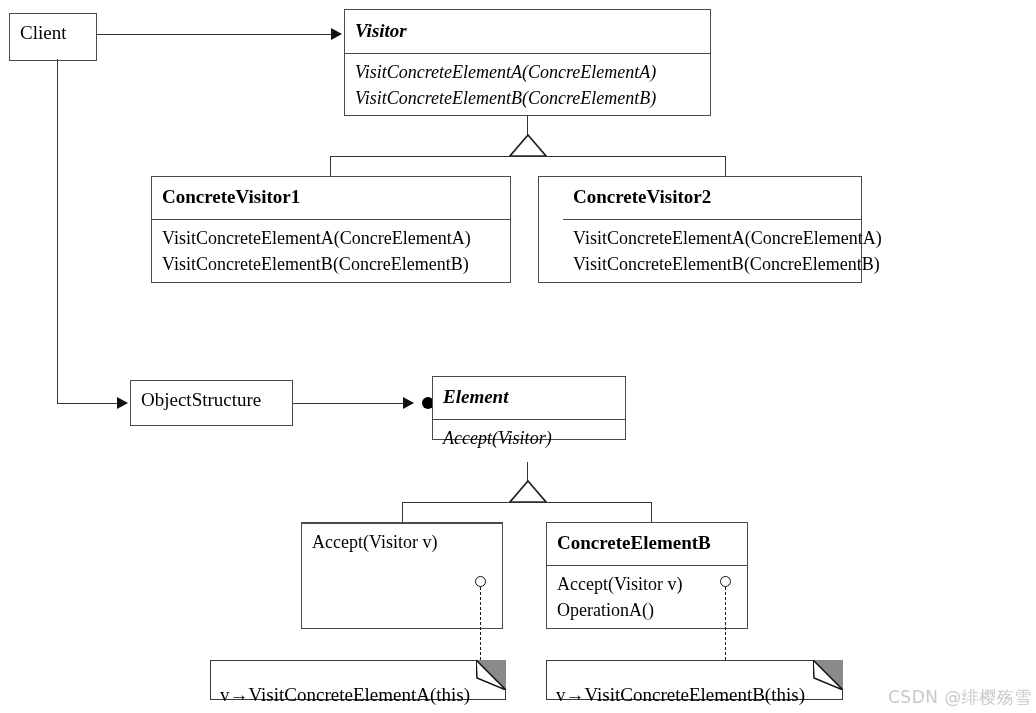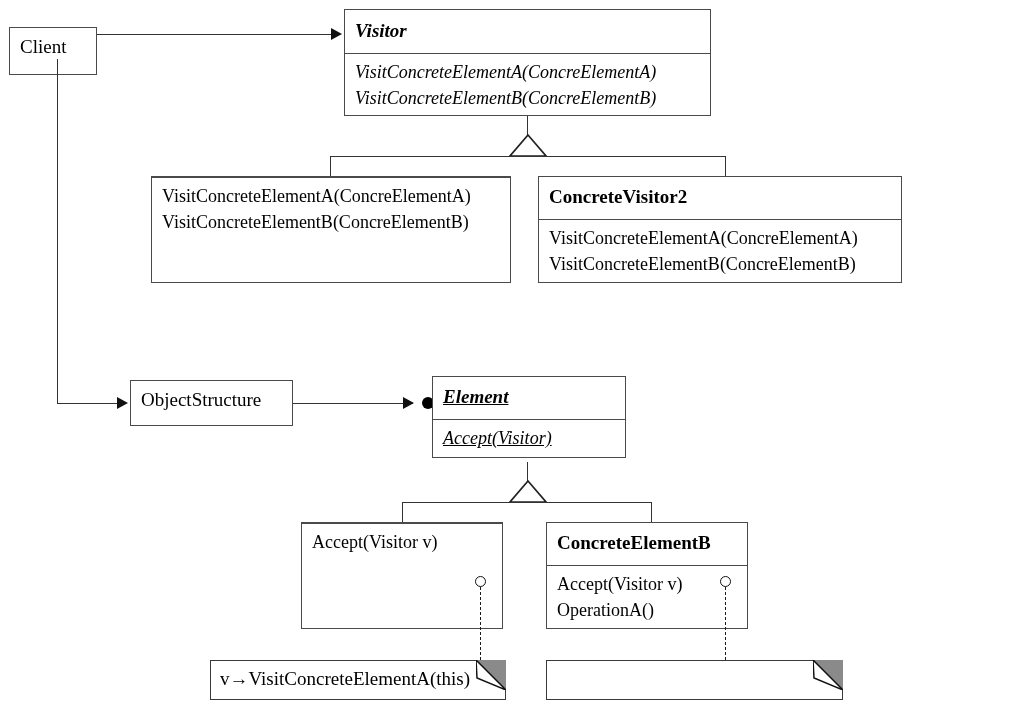--- a/index.html
+++ b/index.html
@@ -115,20 +115,21 @@
     position: absolute;
     box-sizing: border-box;
     background: #ffffff;
     border: 1.6px solid #3a3a3a;
   }
   .note-text {
     font-size: 19px;
     line-height: 1.2;
     white-space: nowrap;
     padding: 7px 0 0 9px;
+    margin-top: 16px;
   }
   .note-fold {
     position: absolute;
     top: -1px;
     right: -1px;
     width: 30px;
     height: 30px;
   }
   .note-fold svg { display: block; }
 
@@ -140,21 +141,21 @@
     color: #c9c9c9;
     white-space: nowrap;
     letter-spacing: 0.5px;
   }
 </style>
 </head>
 <body>
 
 <div id="canvas">
 
-  <div class="uml-box" style="left:9px; top:27px; width:88px; height:48px;">
+  <div class="uml-box" style="left:9px; top:13px; width:88px; height:48px;">
     <div class="compartment" style="padding-top:6px;">
       <div class="cls-plain">Client</div>
     </div>
   </div>
 
   <div class="line-h" style="left:97px; top:34px; width:234px;"></div>
   <div class="arrow-right" style="left:331px; top:28px;"></div>
 
   <div class="line-v" style="left:57px; top:59px; height:345px;"></div>
   <div class="line-h" style="left:57px; top:403px; width:60px;"></div>
@@ -174,47 +175,50 @@
   <div class="gen-triangle" style="left:509px; top:134px;">
     <svg width="38" height="24" viewBox="0 0 38 24">
       <polygon points="19,1 37,22 1,22" fill="#ffffff" stroke="#222222" stroke-width="1.7"></polygon>
     </svg>
   </div>
   <div class="line-h" style="left:330px; top:156px; width:396px;"></div>
   <div class="line-v" style="left:330px; top:156px; height:22px;"></div>
   <div class="line-v" style="left:725px; top:156px; height:22px;"></div>
 
   <div class="uml-box" style="left:151px; top:176px; width:360px; height:107px;">
+    <div class="compartment" style="height:42px; padding-top:7px;">
+      <div class="cls-title">ConcreteVisitor1</div>
+    </div>
     <div class="compartment divider" style="padding-top:6px;">
       <div class="member">VisitConcreteElementA(ConcreElementA)</div>
       <div class="member">VisitConcreteElementB(ConcreElementB)</div>
     </div>
   </div>
 
-  <div class="uml-box" style="left:538px; top:176px; width:364px; height:107px;">
+  <div class="uml-box" style="left:538px; top:176px; width:324px; height:107px;padding-left:24px;">
     <div class="compartment" style="height:42px; padding-top:7px;">
       <div class="cls-title">ConcreteVisitor2</div>
     </div>
     <div class="compartment divider" style="padding-top:6px;">
       <div class="member">VisitConcreteElementA(ConcreElementA)</div>
       <div class="member">VisitConcreteElementB(ConcreElementB)</div>
     </div>
   </div>
 
   <div class="uml-box" style="left:130px; top:380px; width:163px; height:46px;">
     <div class="compartment" style="padding-top:6px;">
       <div class="cls-plain">ObjectStructure</div>
     </div>
   </div>
 
   <div class="line-h" style="left:293px; top:403px; width:120px;"></div>
   <div class="arrow-right" style="left:403px; top:397px;"></div>
   <div class="dot-filled" style="left:422px; top:397px;"></div>
 
-  <div class="uml-box" style="left:432px; top:376px; width:194px; height:82px;text-decoration:underline;">
+  <div class="uml-box" style="left:432px; top:376px; width:194px; height:64px;">
     <div class="compartment" style="height:42px; padding-top:7px;">
       <div class="cls-title abstract">Element</div>
     </div>
     <div class="compartment divider" style="padding-top:6px;">
       <div class="member abstract">Accept(Visitor)</div>
     </div>
   </div>
 
   <div class="line-v" style="left:527px; top:462px; height:20px;"></div>
   <div class="gen-triangle" style="left:509px; top:480px;">
@@ -252,22 +256,24 @@
     <div class="note-text">v→VisitConcreteElementA(this)</div>
     <div class="note-fold">
       <svg width="30" height="30" viewBox="0 0 30 30">
         <polygon points="30,0 30,30 0,0" fill="#8a8a8a" stroke="#8a8a8a" stroke-width="1"></polygon>
         <polygon points="0,0 30,30 1,18" fill="#ffffff" stroke="#111111" stroke-width="1.5"></polygon>
       </svg>
     </div>
   </div>
 
   <div class="note-box" style="left:546px; top:660px; width:297px; height:40px;">
+    <div class="note-text">v→VisitConcreteElementB(this)</div>
     <div class="note-fold">
       <svg width="30" height="30" viewBox="0 0 30 30">
         <polygon points="30,0 30,30 0,0" fill="#8a8a8a" stroke="#8a8a8a" stroke-width="1"></polygon>
         <polygon points="0,0 30,30 1,18" fill="#ffffff" stroke="#111111" stroke-width="1.5"></polygon>
       </svg>
     </div>
   </div>
 
+  <div class="watermark" style="left:888px; top:686px;">CSDN @绯樱殇雪</div>
 
 </div>
 
 </body></html>

